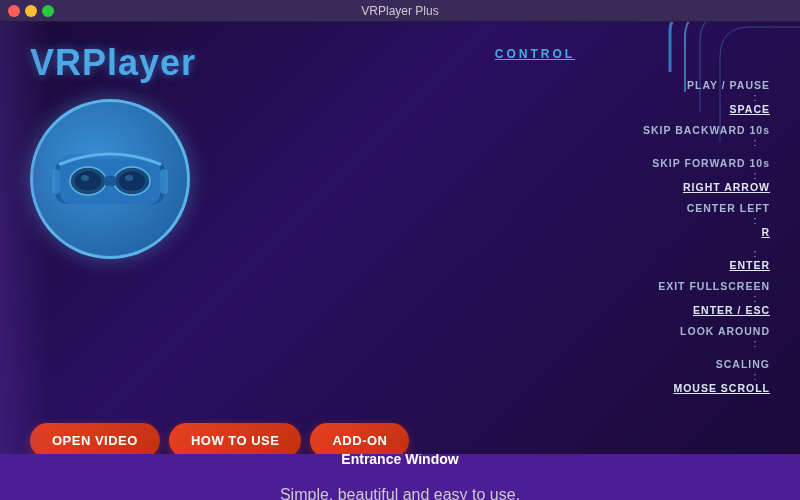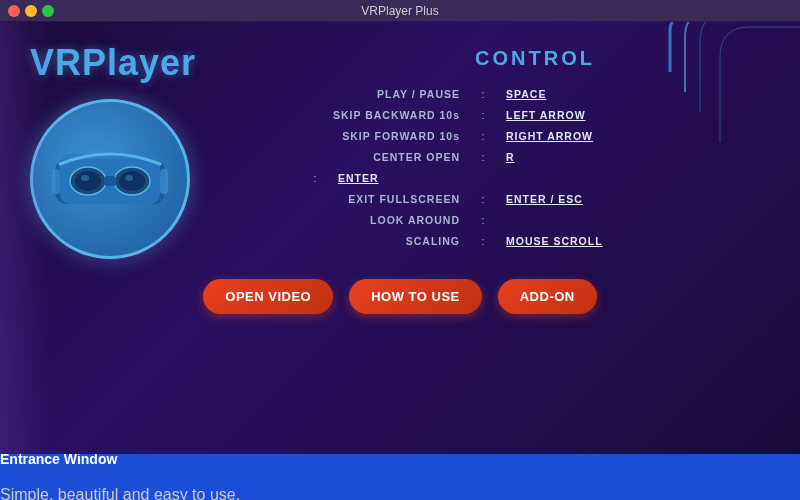--- a/index.html
+++ b/index.html
@@ -103,37 +103,39 @@
       height: 80px;
     }
 
     
     .control-panel {
       flex: 1;
       padding-top: 5px;
     }
 
     .control-title {
-      font-size: 20px;
+      font-size: 12px;
       font-weight: 700;
       color: #4da8e8;
       letter-spacing: 3px;
       margin-bottom: 18px;
       text-align: center;
+      text-decoration: underline;
     }
 
     .control-table {
       width: 100%;
     }
 
     .control-row {
       display: flex;
       align-items: flex-end;
       margin-bottom: 9px;
-      gap: 8px;
+      gap: 0;
+      flex-direction: column;
     }
 
     .control-action {
       font-size: 10.5px;
       font-weight: 600;
       color: #a8b8d0;
       letter-spacing: 1px;
       width: 160px;
       text-align: right;
     }
@@ -150,45 +152,46 @@
       font-weight: 700;
       color: #e0e8f0;
       letter-spacing: 1px;
       flex: 1;
       text-decoration: underline;
     }
 
     
     .buttons-row {
       display: flex;
-      justify-content: center;
-      gap: 16px;
+      justify-content: flex-start;
+      gap: 9px;
       margin-top: 20px;
       margin-bottom: 10px;
     }
 
     .btn-orange {
       background: linear-gradient(135deg, #e84020, #c03010);
       color: white;
       border: none;
       border-radius: 20px;
       padding: 10px 22px;
       font-size: 13px;
       font-weight: 700;
       letter-spacing: 0.5px;
       cursor: pointer;
       box-shadow: 0 3px 10px rgba(232, 64, 32, 0.4);
     }
 
     
     .caption-bar {
       height: 46px;
-      background: #1d4ed8;
-      display: flex;
-      flex-direction: column;
+      background: #4c1d95;
+      display: flex;
+      flex-direction: column;
+      align-items: center;
       justify-content: center;
       gap: 19px;
     }
 
     .caption-title {
       font-size: 14px;
       font-weight: 700;
       color: #ffffff;
     }
 
@@ -275,29 +278,28 @@
         <div class="control-title">CONTROL</div>
         <div class="control-table" id="control-table">
             <div class="control-row">
               <span class="control-action">PLAY / PAUSE</span>
               <span class="control-separator">:</span>
               <span class="control-key">SPACE</span>
             </div>
             <div class="control-row">
               <span class="control-action">SKIP BACKWARD  10s</span>
               <span class="control-separator">:</span>
-              <span class="control-key">LEFT ARROW</span>
             </div>
             <div class="control-row">
               <span class="control-action">SKIP FORWARD  10s</span>
               <span class="control-separator">:</span>
               <span class="control-key">RIGHT ARROW</span>
             </div>
             <div class="control-row">
-              <span class="control-action">CENTER OPEN</span>
+              <span class="control-action">CENTER LEFT</span>
               <span class="control-separator">:</span>
               <span class="control-key">R</span>
             </div>
             <div class="control-row">
               <span class="control-separator">:</span>
               <span class="control-key">ENTER</span>
             </div>
             <div class="control-row">
               <span class="control-action">EXIT FULLSCREEN</span>
               <span class="control-separator">:</span>

